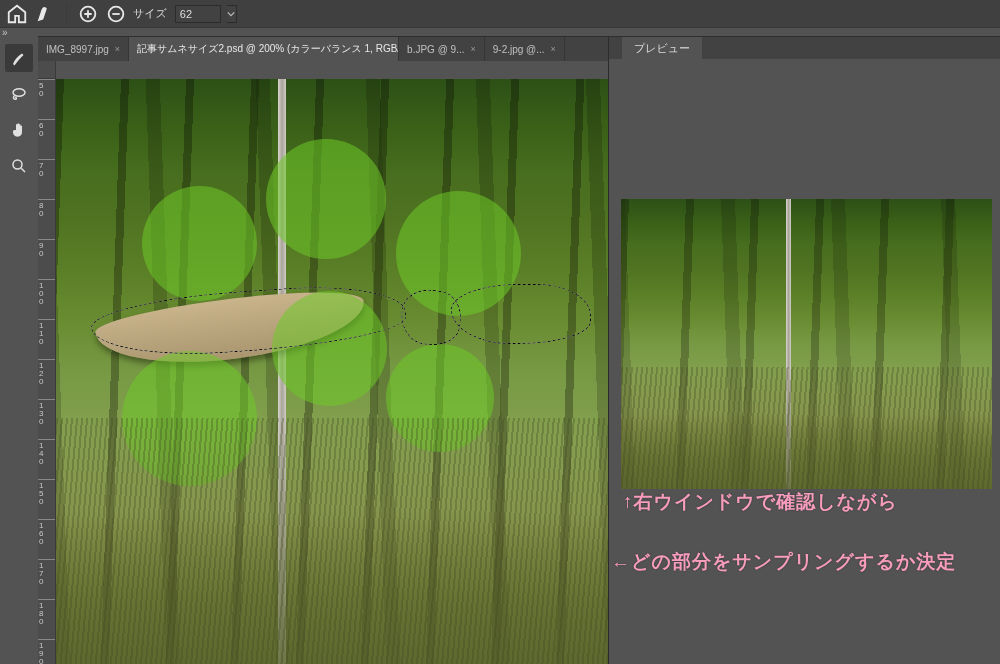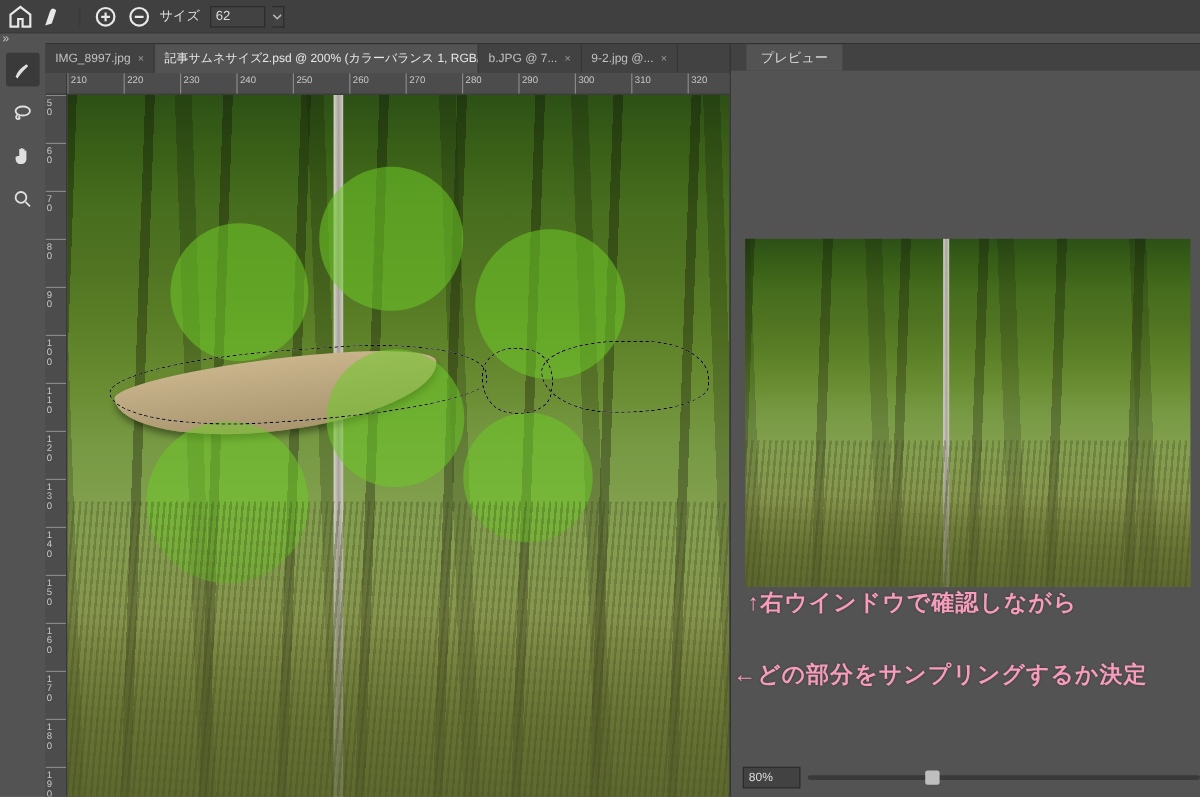--- a/index.html
+++ b/index.html
@@ -355,45 +355,31 @@
     <div class="tabs-row">
       <div class="tab">
         <span>IMG_8997.jpg</span>
         <span class="close">×</span>
       </div>
       <div class="tab active">
         <span>記事サムネサイズ2.psd @ 200% (カラーバランス 1, RGB/8#) *</span>
 
       </div>
       <div class="tab">
-        <span>b.JPG @ 7...</span>
+        <span>b.JPG @ 9...</span>
         <span class="close">×</span>
       </div>
       <div class="tab">
         <span>9-2.jpg @...</span>
         <span class="close">×</span>
       </div>
     </div>
 
     <div class="canvas-wrap">
       <div class="ruler-corner"></div>
-      <div class="ruler-h" id="ruler-h">
-          <div class="tick">210</div>
-          <div class="tick">220</div>
-          <div class="tick">230</div>
-          <div class="tick">240</div>
-          <div class="tick">250</div>
-          <div class="tick">260</div>
-          <div class="tick">270</div>
-          <div class="tick">280</div>
-          <div class="tick">290</div>
-          <div class="tick">300</div>
-          <div class="tick">310</div>
-          <div class="tick">320</div>
-        </div>
       <div class="ruler-v" id="ruler-v">
           <div class="tick">
             <span>5</span>
             <span>0</span>
           </div>
           <div class="tick">
             <span>6</span>
             <span>0</span>
           </div>
           <div class="tick">
@@ -493,21 +479,15 @@
       <div class="preview-img">
         <div class="park-scene">
           <div class="pole" style="left:165px;width:5px"></div>
         </div>
       </div>
     </div>
 
     <div class="annot" style="left:14px; top:452px;">↑右ウインドウで確認しながら</div>
     <div class="annot" style="left:2px; top:512px;">←どの部分をサンプリングするか決定</div>
 
-    <div class="zoom-row">
-      <div class="zoom-val">80%</div>
-      <div class="slider-track">
-        <div class="slider-thumb"></div>
-      </div>
-    </div>
   </div>
 
 </div>
 
 </body></html>

